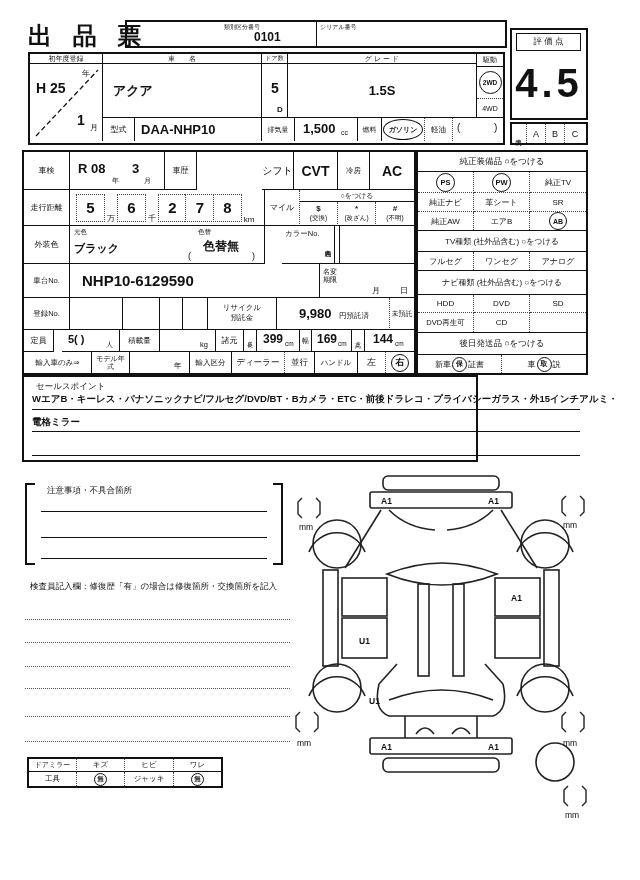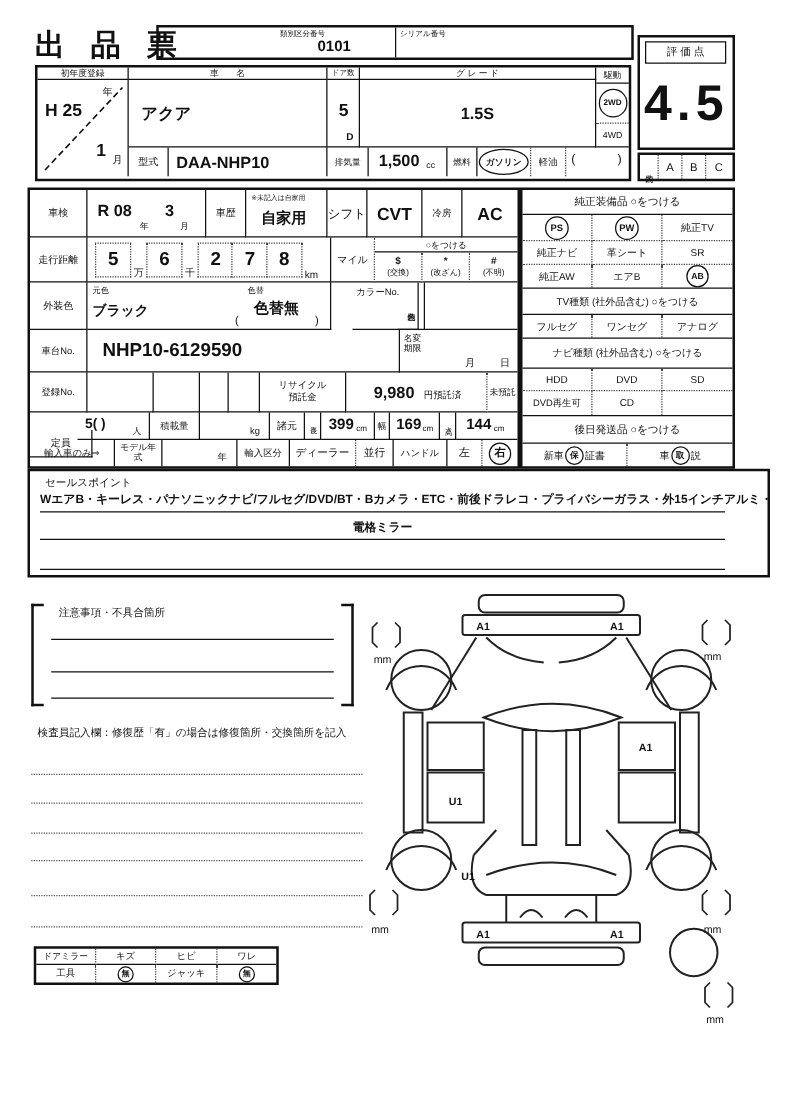--- a/index.html
+++ b/index.html
@@ -116,24 +116,20 @@
   <div class="c bx" style="left:22px;top:150px;width:394px;height:225px;">
 
     <div class="c br bb cen" style="left:0;top:0;width:46px;height:38px;font-size:8px;">車検</div>
     <div class="c br bb" style="left:46px;top:0;width:95px;height:38px;">
       <span class="c val nw" style="left:8px;top:9px;font-size:13px;">R 08</span>
       <span class="c" style="left:42px;top:24px;font-size:7px;">年</span>
       <span class="c val" style="left:62px;top:9px;font-size:13px;">3</span>
       <span class="c" style="left:74px;top:24px;font-size:7px;">月</span>
     </div>
     <div class="c br bb cen" style="left:141px;top:0;width:32px;height:38px;font-size:8px;">車歴</div>
-    <div class="c br bb" style="left:173px;top:0;width:65px;height:38px;">
-      <span class="c nw" style="left:4px;top:3px;font-size:5.5px;">※未記入は自家用</span>
-      <span class="c val nw" style="left:12px;top:14px;font-size:12px;">自家用</span>
-    </div>
     <div class="c br bb cen" style="left:238px;top:0;width:32px;height:38px;font-size:10px;">シフト</div>
     <div class="c br bb cen val" style="left:270px;top:0;width:44px;height:38px;font-size:14px;">CVT</div>
     <div class="c br bb cen" style="left:314px;top:0;width:32px;height:38px;font-size:7.5px;">冷房</div>
     <div class="c bb cen val" style="left:346px;top:0;width:44px;height:38px;font-size:14px;">AC</div>
 
     <div class="c br bb cen" style="left:0;top:38px;width:46px;height:36px;font-size:8px;">走行距離</div>
     <div class="c br bb" style="left:46px;top:38px;width:195px;height:36px;display:flex;align-items:center;padding-left:6px;">
       <span class="dbox">5</span>
       <span class="unit">万</span>
       <span class="dbox">6</span>
@@ -193,21 +189,21 @@
     <div class="c br bb" style="left:184px;top:146px;width:69px;height:32px;text-align:center;">
       <div style="font-size:7.5px;margin-top:5px;">リサイクル</div>
       <div style="font-size:7.5px;">預託金</div>
     </div>
     <div class="c brd bb" style="left:253px;top:146px;width:113px;height:32px;">
       <span class="c val nw" style="left:22px;top:8px;font-size:13px;">9,980</span>
       <span class="c nw" style="left:62px;top:13px;font-size:7.5px;">円預託済</span>
     </div>
     <div class="c bb cen" style="left:366px;top:146px;width:24px;height:32px;font-size:7px;">未預託</div>
 
-    <div class="c br bb cen" style="left:0;top:192px;width:50px;height:22px;font-size:8px;">定員</div>
+    <div class="c br bb cen" style="left:0;top:178px;width:30px;height:22px;font-size:8px;">定員</div>
     <div class="c br bb" style="left:38px;top:178px;width:58px;height:22px;">
       <span class="c val nw" style="left:6px;top:3px;font-size:11px;">5(  )</span>
       <span class="c" style="left:44px;top:10px;font-size:7px;">人</span>
     </div>
     <div class="c br bb cen" style="left:96px;top:178px;width:40px;height:22px;font-size:7.5px;">積載量</div>
     <div class="c br bb" style="left:136px;top:178px;width:56px;height:22px;">
       <span class="c" style="left:40px;top:10px;font-size:7.5px;">kg</span>
     </div>
     <div class="c br bb cen" style="left:192px;top:178px;width:28px;height:22px;font-size:8px;">諸元</div>
     <div class="c br bb cen" style="left:220px;top:178px;width:13px;height:22px;">
@@ -284,21 +280,21 @@
         <span class="circ" style="width:13px;height:13px;font-size:7px;margin:0 1px;">保</span>
         <span>証書</span>
     </div>
     <div class="c cen" style="left:84px;top:203px;width:84px;height:18px;font-size:8px;">
       <span>車</span>
         <span class="circ" style="width:13px;height:13px;font-size:7px;margin:0 1px;">取</span>
         <span>説</span>
     </div>
   </div>
 
-  <div class="c bx" style="left:22px;top:375px;width:594px;height:87px;text-align:center;">
+  <div class="c bx" style="left:22px;top:375px;width:456px;height:87px;">
     <span class="c nw" style="left:12px;top:4px;font-size:8.5px;">セールスポイント</span>
     <div class="c sline nw" style="left:8px;top:16px;width:548px;height:17px;font-size:9.5px;font-weight:600;">WエアB・キーレス・パナソニックナビ/フルセグ/DVD/BT・Bカメラ・ETC・前後ドラレコ・プライバシーガラス・外15インチアルミ・</div>
     <div class="c sline nw" style="left:8px;top:39px;width:548px;height:16px;font-size:9.5px;font-weight:600;">電格ミラー</div>
     <div class="c sline" style="left:8px;top:62px;width:548px;height:17px;"></div>
   </div>
 
   <div class="c" style="left:25px;top:483px;width:258px;height:82px;">
     <div class="c" style="left:0;top:0;width:10px;height:82px;border:2px solid #111;border-right:none;"></div>
     <div class="c" style="right:0;top:0;width:10px;height:82px;border:2px solid #111;border-left:none;"></div>
     <span class="c nw" style="left:22px;top:2px;font-size:8.5px;">注意事項・不具合箇所</span>

